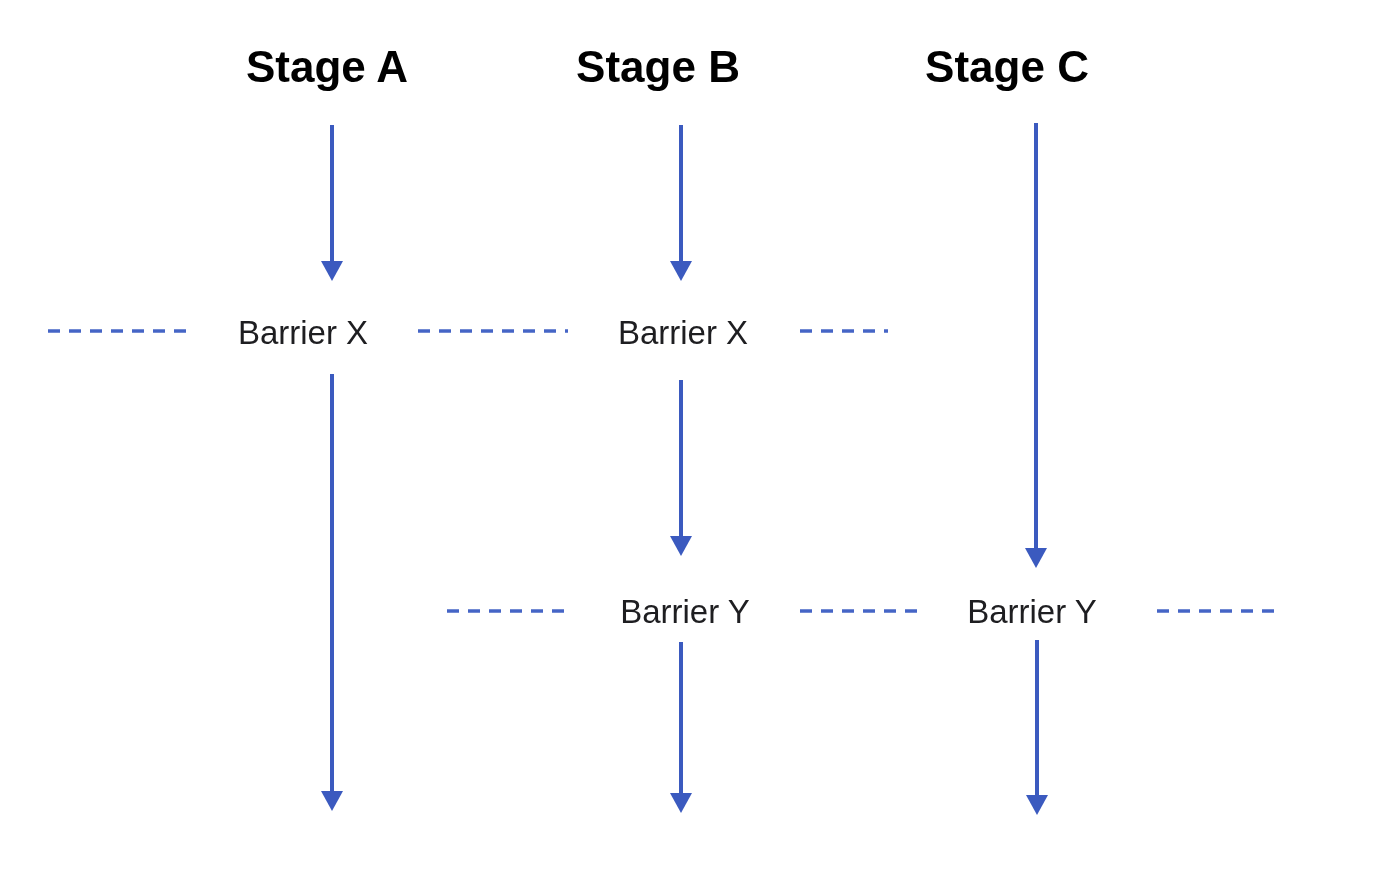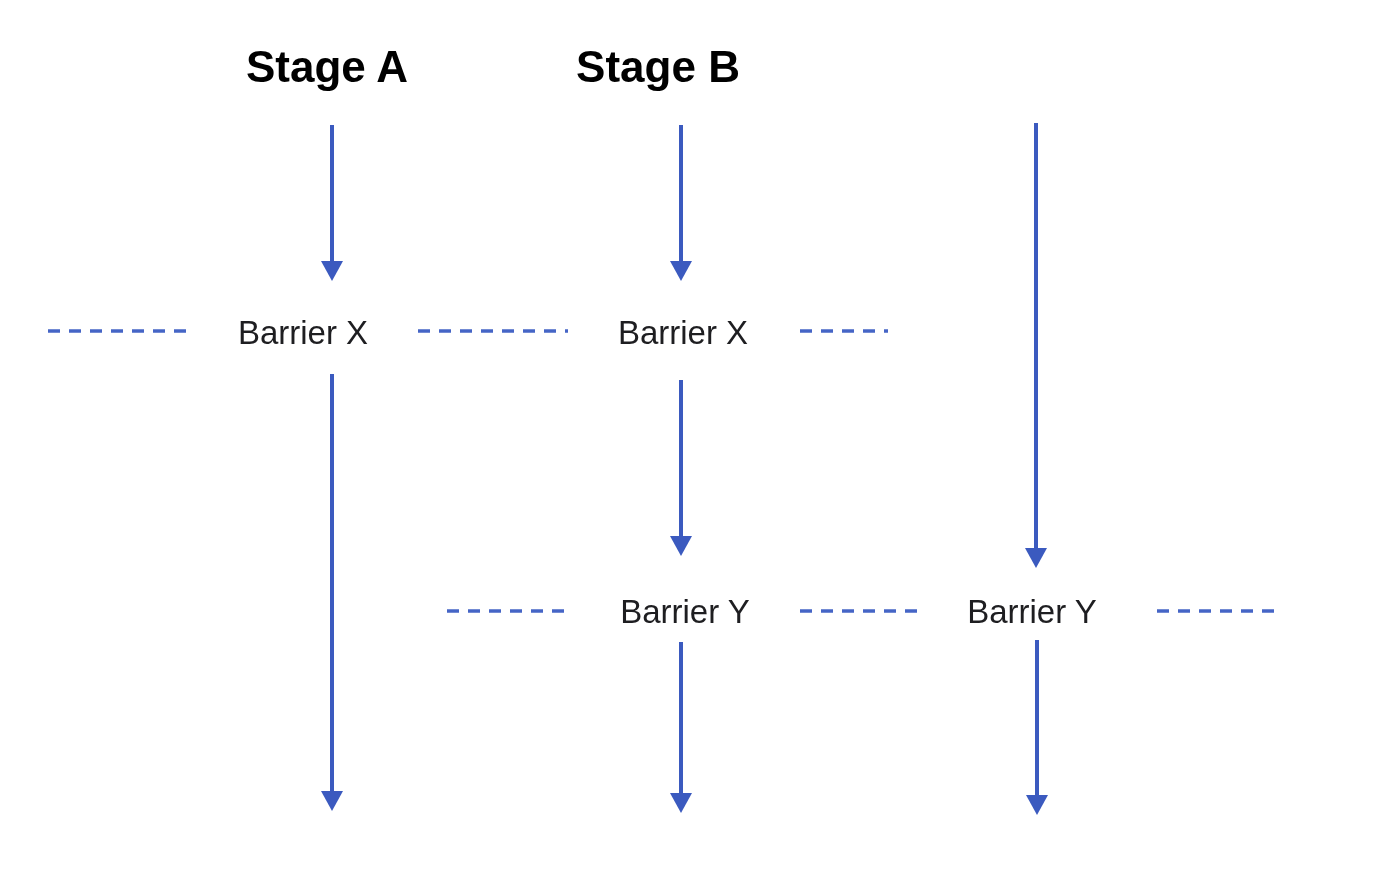--- a/index.html
+++ b/index.html
@@ -77,20 +77,21 @@
 
     <g stroke-width="3.5" stroke-dasharray="12 9">
       <line x1="447" y1="611" x2="570" y2="611" stroke="#4565C6"></line>
       <line x1="800" y1="611" x2="923" y2="611" stroke="#4565C6"></line>
       <line x1="1157" y1="611" x2="1280" y2="611" stroke="#4565C6"></line>
     </g>
   </svg>
 
   <div class="stage-label" style="left:327px; top:42px;">Stage A</div>
   <div class="stage-label" style="left:658px; top:42px;">Stage B</div>
+  <div class="stage-label" style="left:1007px; top:42px;">Stage C</div>
 
   <div class="barrier-label" style="left:303px; top:333px;">Barrier X</div>
   <div class="barrier-label" style="left:683px; top:333px;">Barrier X</div>
 
   <div class="barrier-label" style="left:685px; top:612px;">Barrier Y</div>
   <div class="barrier-label" style="left:1032px; top:612px;">Barrier Y</div>
 
 </div>
 
 </body></html>

